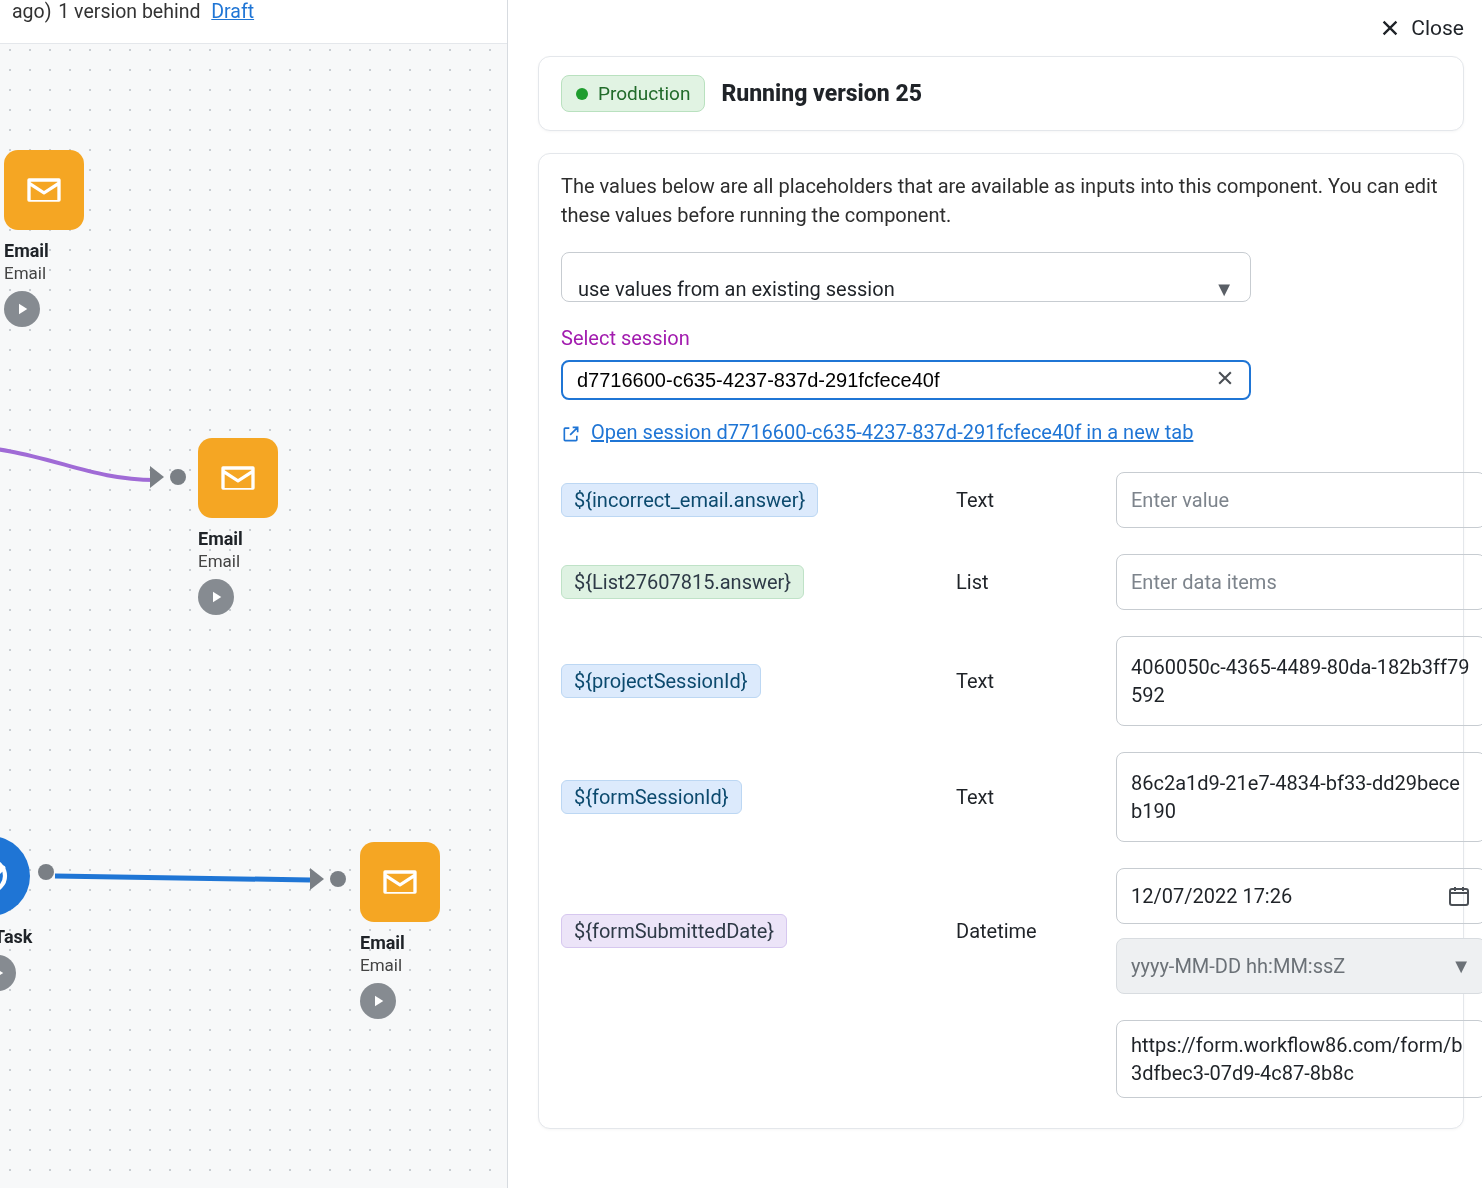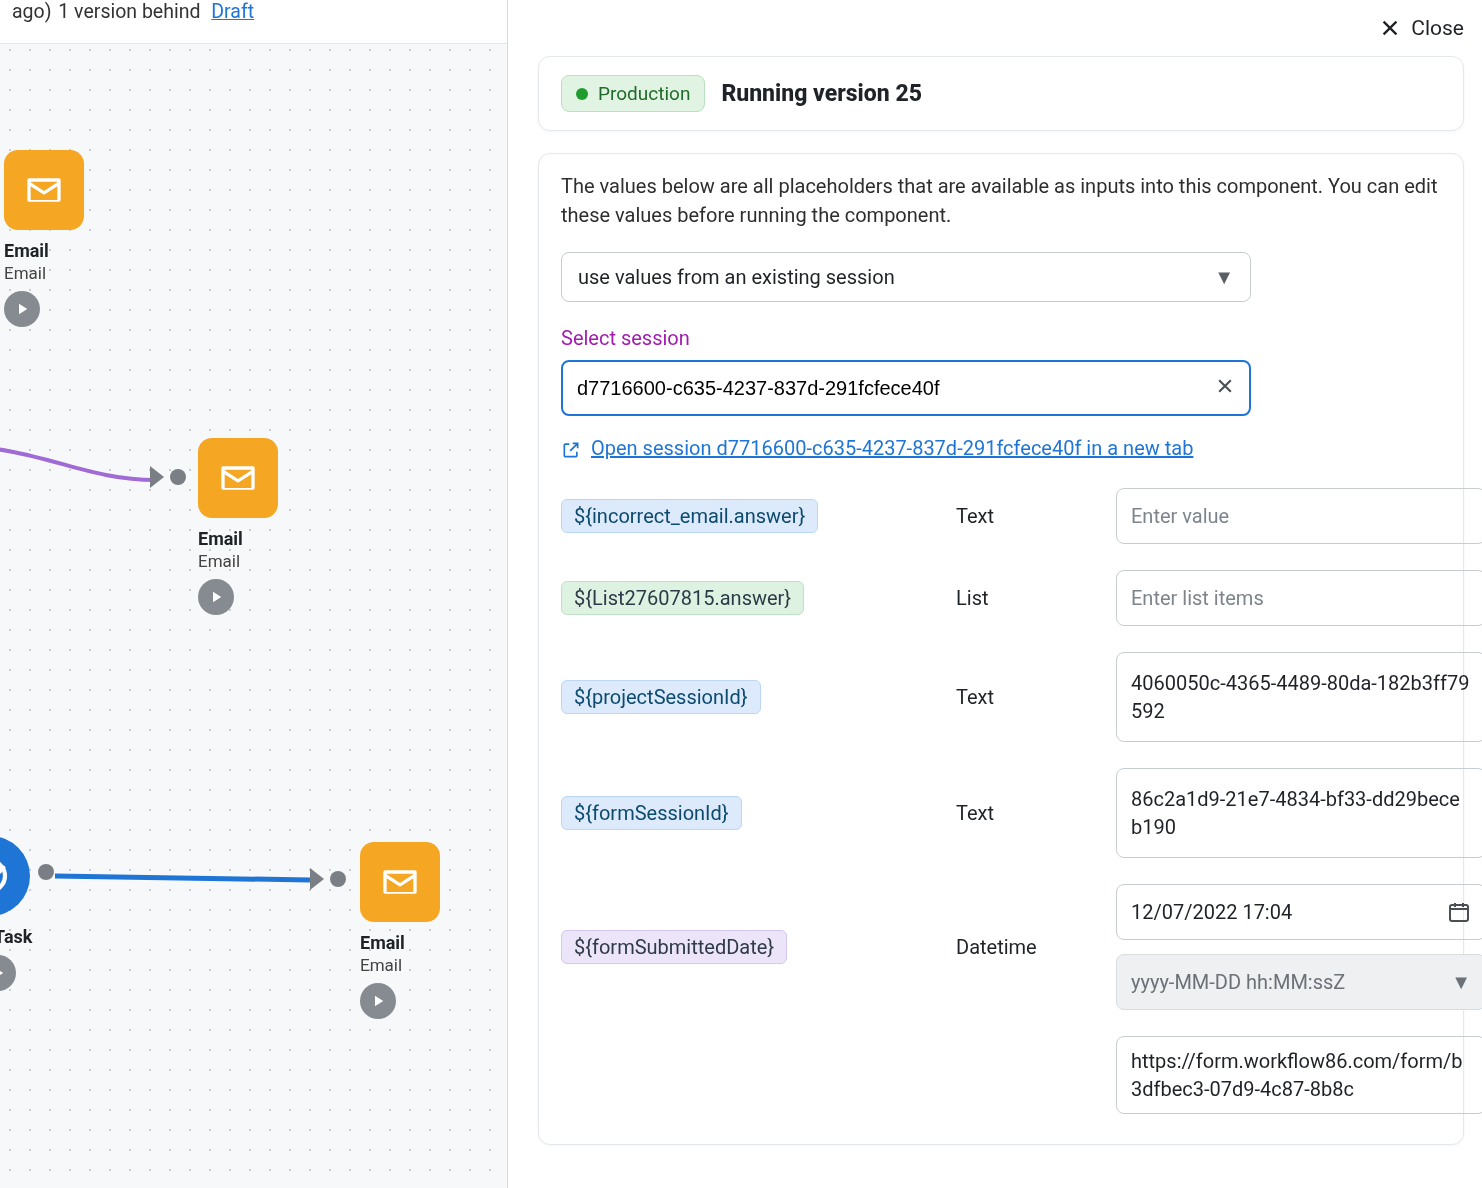--- a/index.html
+++ b/index.html
@@ -67,28 +67,28 @@
   border-radius: 8px; padding: 6px 14px; color: #216b2a; font-size: 19px;
 }
 .status-pill .dot { width: 12px; height: 12px; border-radius: 50%; background: #1f9d2f; }
 .status-title { font-size: 23px; font-weight: 800; }
 
 .section-title { font-size: 24px; font-weight: 800; margin-bottom: 16px; }
 .section-desc { font-size: 20px; color: #2e2e2e; line-height: 1.45; margin-bottom: 22px; max-width: 900px; }
 
 .select-box {
   width: 690px; border: 1px solid #c7ccd1; border-radius: 8px; height: 50px;
-  display: flex; align-items: center; justify-content: space-between; padding: 0 16px;
+  display: flex; align-items: flex-end; justify-content: space-between; padding: 0 16px;
   font-size: 20px; color: #1f2328; margin-bottom: 24px;
 }
 .select-box .chev { color: #5a5f66; }
 
 .field-label { font-size: 20px; color: #a21caf; margin-bottom: 10px; }
 .session-input {
-  width: 690px; border: 2px solid #1f75d5; border-radius: 8px; height: 56px;
+  width: 690px; border: 2px solid #1f75d5; border-radius: 8px; height: 40px;
   display: flex; align-items: center; padding: 0 14px; font-size: 20px; gap: 10px;
 }
 .session-input input { flex: 1; border: none; outline: none; font-size: 20px; }
 .session-input .x { color: #4a4f55; cursor: pointer; }
 
 .open-link { display: flex; align-items: flex-end; gap: 10px; color: #1f75d5; font-size: 20px; margin: 20px 0 28px; }
 .open-link svg { width: 20px; height: 20px; stroke: #1f75d5; }
 
 .form-grid { display: grid; grid-template-columns: 395px 160px 370px; row-gap: 26px; align-items: center; }
 .placeholder-chip {
@@ -253,36 +253,36 @@
 
       <div><span class="placeholder-chip chip-blue">${incorrect_email.answer}</span></div>
       <div class="type-label">Text</div>
       <div class="value-box">
           <span class="value-empty">Enter value</span>
         </div>
 
       <div><span class="placeholder-chip chip-green">${List27607815.answer}</span></div>
       <div class="type-label">List</div>
       <div class="value-box">
-          <span class="value-empty">Enter list items</span>
+          <span class="value-empty">Enter data items</span>
         </div>
 
       <div><span class="placeholder-chip chip-blue">${projectSessionId}</span></div>
       <div class="type-label">Text</div>
       <div class="value-box" style="min-height:90px;">4060050c-4365-4489-80da-182b3ff79592</div>
 
       <div><span class="placeholder-chip chip-blue">${formSessionId}</span></div>
       <div class="type-label">Text</div>
       <div class="value-box" style="min-height:90px;">86c2a1d9-21e7-4834-bf33-dd29beceb190</div>
 
       <div><span class="placeholder-chip chip-purple">${formSubmittedDate}</span></div>
       <div class="type-label">Datetime</div>
       <div class="date-stack">
         <div class="date-row">
-          <span class="grow">12/07/2022 17:04</span>
+          <span class="grow">12/07/2022 17:26</span>
           <svg viewBox="0 0 24 24" fill="none" stroke="#4a4f55" stroke-width="2">
             <rect x="3" y="5" width="18" height="16" rx="2"></rect>
               <path d="M3 9h18M8 3v4M16 3v4"></path>
           </svg>
         </div>
         <div class="date-row grey">
           <span class="grow">yyyy-MM-DD hh:MM:ssZ</span>
           <span>▼</span>
         </div>
       </div>

